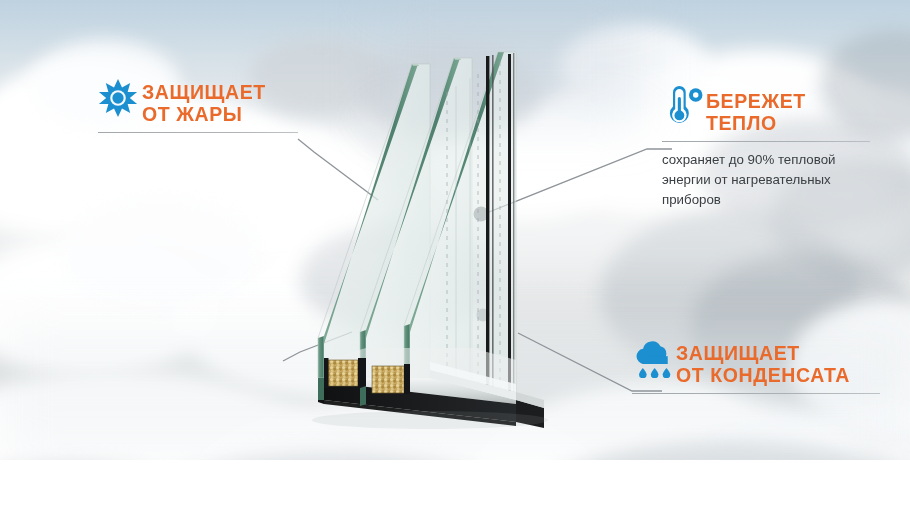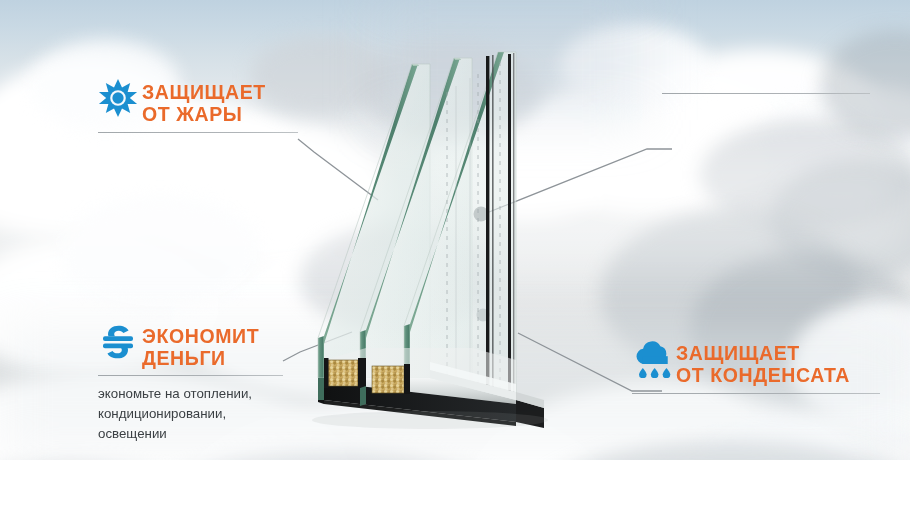--- a/index.html
+++ b/index.html
@@ -294,47 +294,42 @@
           <circle cx="22" cy="22" r="6.2" fill="#1b8fd0"></circle>
         </svg>
       </div>
       <div class="htxt">ЗАЩИЩАЕТ
 ОТ ЖАРЫ</div>
     </div>
     <div class="rule"></div>
   </div>
 
   <div class="callout" id="c-warm">
-    <div class="rule"></div>
-  </div>
-
-  <div class="callout" id="c-money">
     <div class="head-row">
       <div class="ic">
-        <svg viewBox="0 0 44 44" width="40" height="40">
+        <svg viewBox="0 0 46 44" width="42" height="40">
           <g fill="#1b8fd0">
-            <path d="M11 13.5 C11 7.4 16.2 4 22.6 4 c5.6 0 9.4 2.3 11 5.3
-                     l-5.6 2.9 c-1-1.7-2.8-2.7-5.2-2.7 c-2.9 0-5 1.4-5 3.7
-                     c0 1.0 0.3 1.8 0.9 2.6 h-7.1 C11.2 15.1 11 14.3 11 13.5 Z"></path>
-            <path d="M33 30.4 C33 36.6 27.8 40 21.4 40 c-5.6 0-9.4-2.3-11-5.3
-                     l5.6-2.9 c1 1.7 2.8 2.7 5.2 2.7 c2.9 0 5-1.4 5-3.7
-                     c0-1.1-0.4-2.0-1.1-2.8 h7.1 C32.8 28.8 33 29.6 33 30.4 Z"></path>
-            <rect x="5.5" y="15.6" width="33" height="5.2" rx="2.2"></rect>
-            <rect x="5.5" y="23.6" width="33" height="5.2" rx="2.2"></rect>
+            <path d="M12 7 a7 7 0 0 1 14 0 v15.5 a10.4 10.4 0 1 1 -14 0 Z"></path>
           </g>
+          <path d="M14.4 8 a4.6 4.6 0 0 1 9.2 0 v17.4 a8 8 0 1 1 -9.2 0 Z" fill="#ffffff"></path>
+          <circle cx="19" cy="32.4" r="5.4" fill="#1b8fd0"></circle>
+          <rect x="17.3" y="12" width="3.4" height="18" rx="1.7" fill="#1b8fd0"></rect>
+          <circle cx="37" cy="10" r="7.4" fill="#1b8fd0"></circle>
+          <circle cx="37" cy="10" r="3.0" fill="#ffffff"></circle>
         </svg>
       </div>
-      <div class="htxt">ЭКОНОМИТ
-ДЕНЬГИ</div>
+      <div class="htxt">БЕРЕЖЕТ
+ТЕПЛО</div>
     </div>
     <div class="rule"></div>
-    <div class="body">экономьте на отоплении,
-кондиционировании,
-освещении</div>
+    <div class="body">сохраняет до 90% тепловой
+энергии от нагревательных
+приборов</div>
   </div>
+
 
   <div class="callout" id="c-cond">
     <div class="head-row">
       <div class="ic">
         <svg viewBox="0 0 50 44" width="46" height="40">
           <g fill="#1b8fd0">
             <path d="M12.5 28.5 a8.4 8.4 0 0 1 -0.6 -16.7
                      a10.2 10.2 0 0 1 19.0 -2.6
                      a8.6 8.6 0 0 1 6.6 8.3
                      a8.4 8.4 0 0 1 -7.9 8.4

